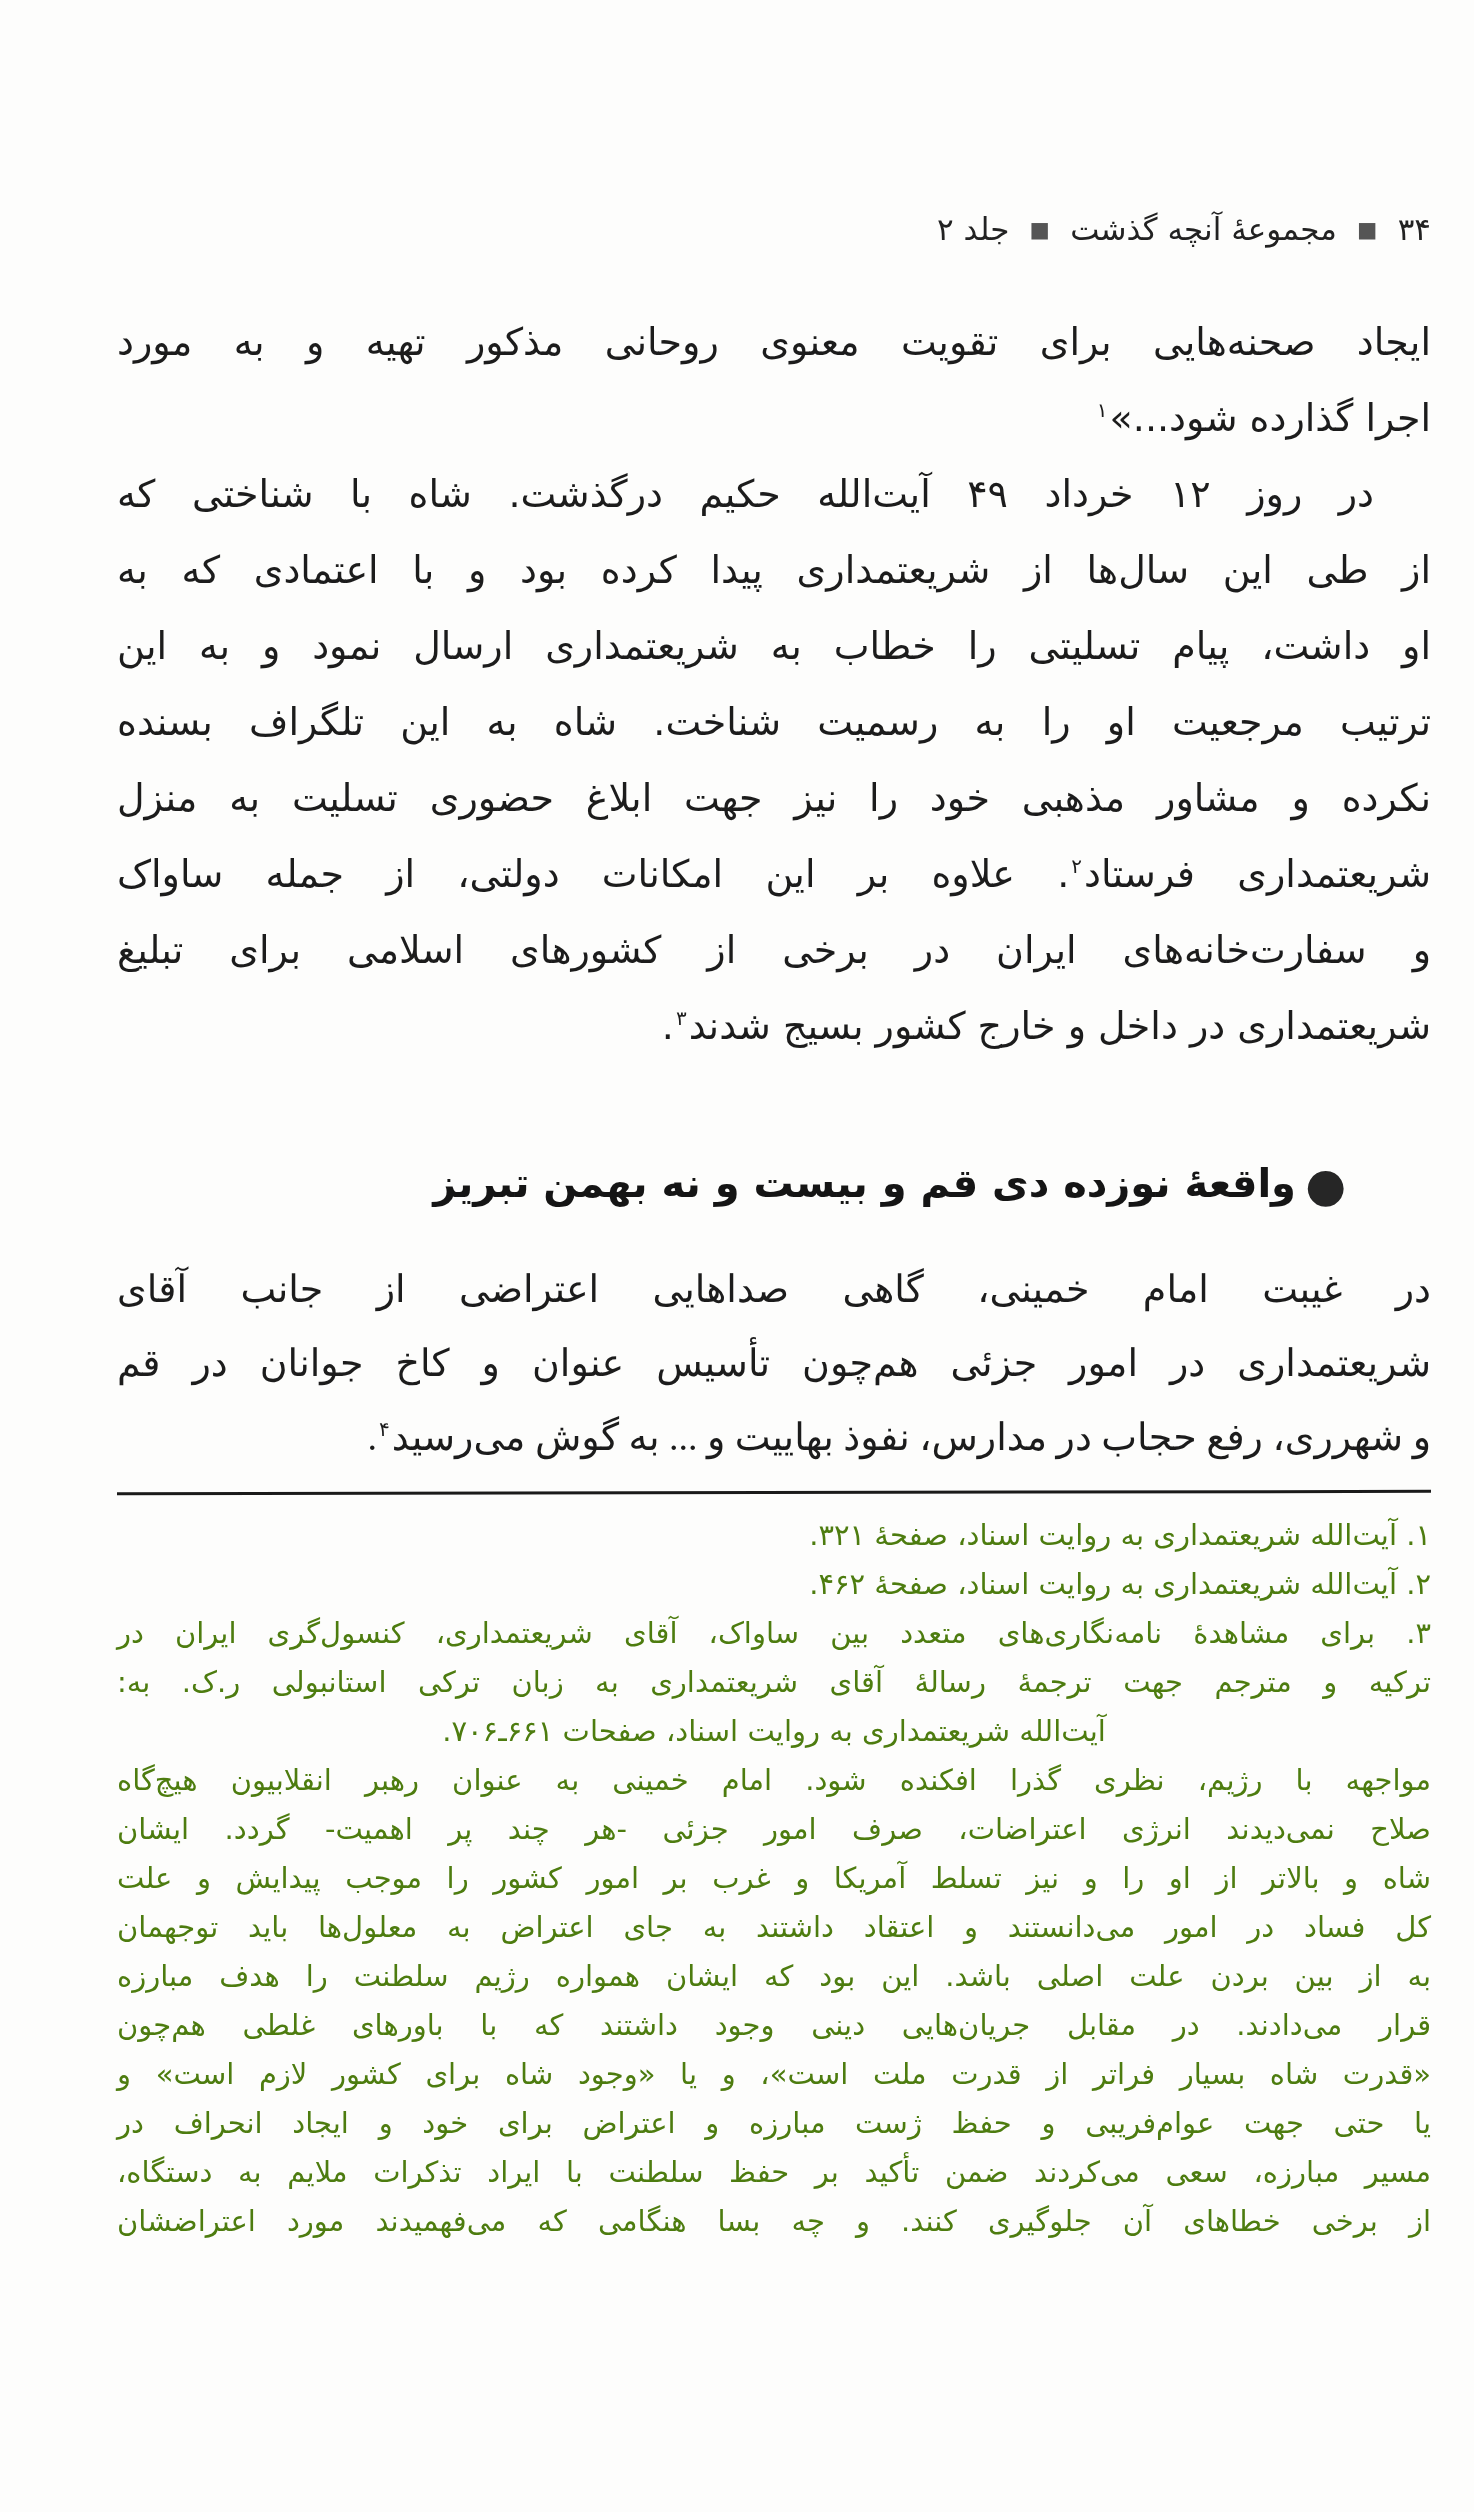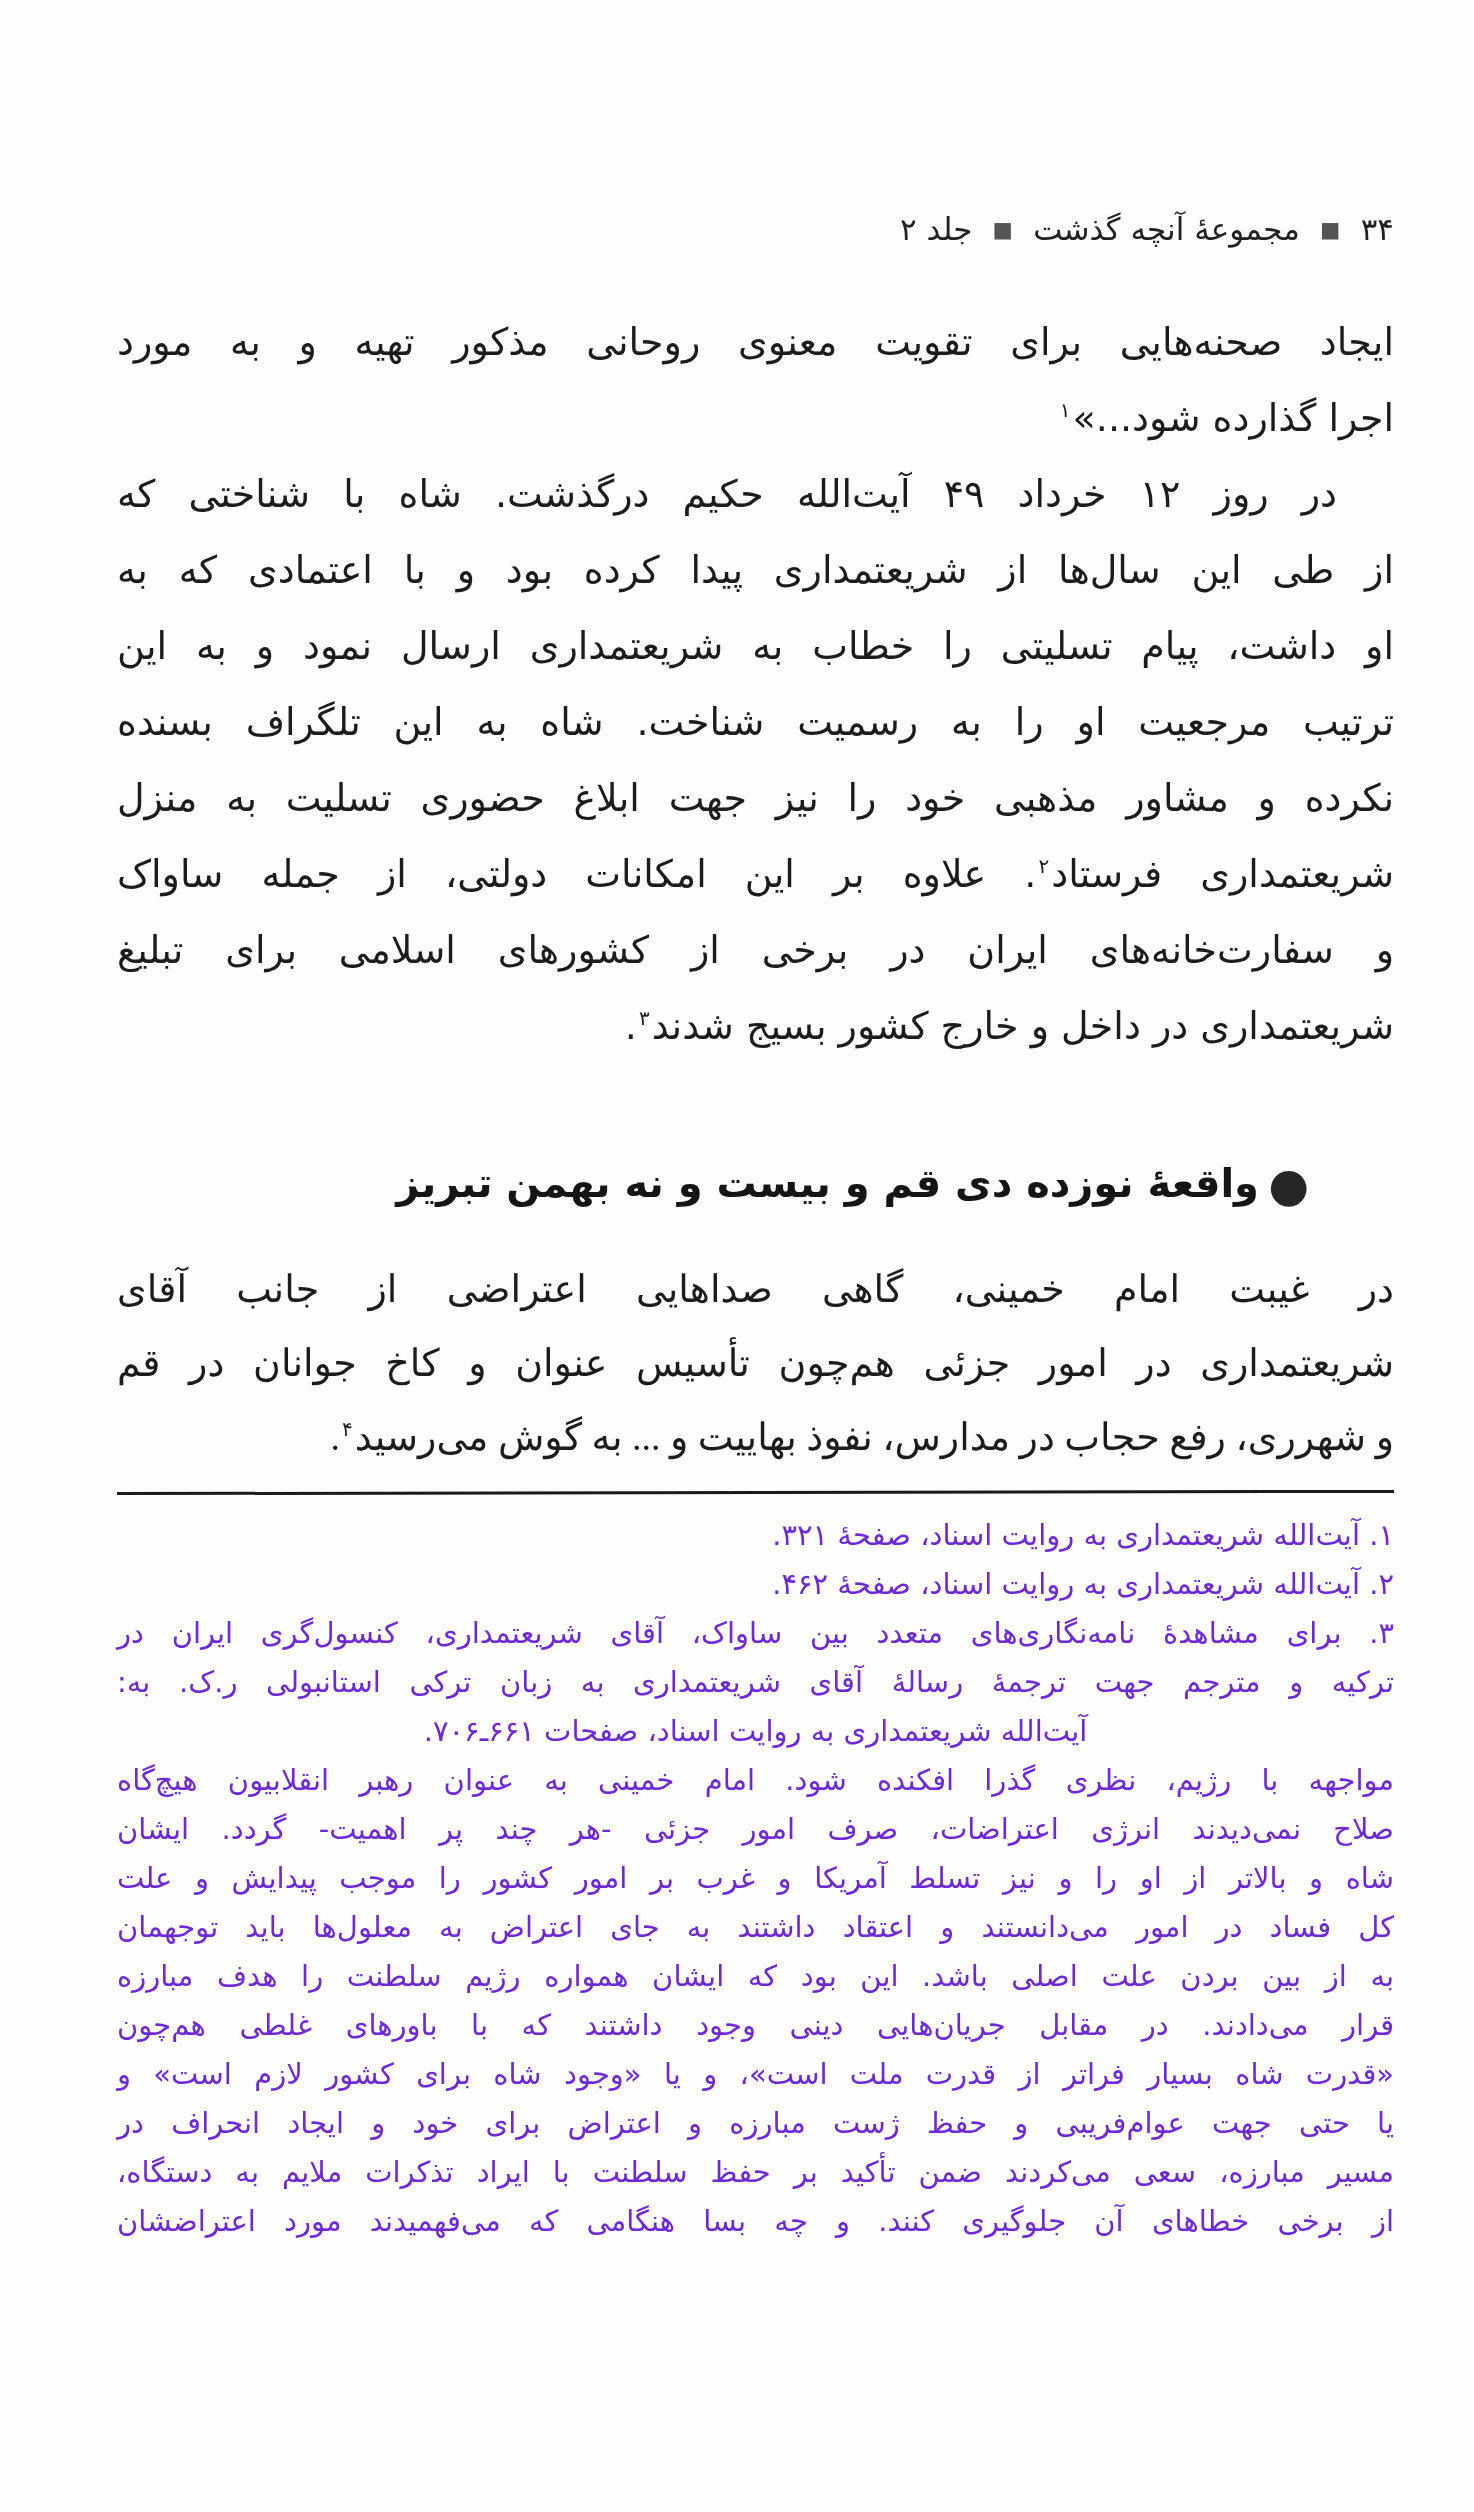--- a/index.html
+++ b/index.html
@@ -7,21 +7,21 @@
     position: relative;
     width: 1475px;
     height: 2512px;
     background: #fdfdfc;
     color: #1c1c1c;
     font-family: "DejaVu Sans", sans-serif;
     overflow: hidden;
     direction: rtl;
   }
   .content {
-    padding: 211px 81px 0 117px; 
+    padding: 211px 44px 0 117px; 
   }
   
   .pg-header {
     text-align: right;
     font-size: 31px;
     line-height: 36px;
     white-space: nowrap;
     color: #222;
   }
   .pg-header .sq {
@@ -72,21 +72,21 @@
     height: 3.3px;
     background: #1a1a1a;
     border: none;
     width: 100%;
     transform: rotate(-0.1deg);
   }
   .footnotes {
     margin-top: 17px;
     font-size: 29px;
     line-height: 49px;
-    color: #6d28d9;
+    color: #4d7c0f;
   }
   .fn-line { display: block; }
   .center { text-align: center; text-align-last: center; }
 </style>
 </head>
 <body>
 
 <div class="page" lang="fa">
   <div class="content">
 

